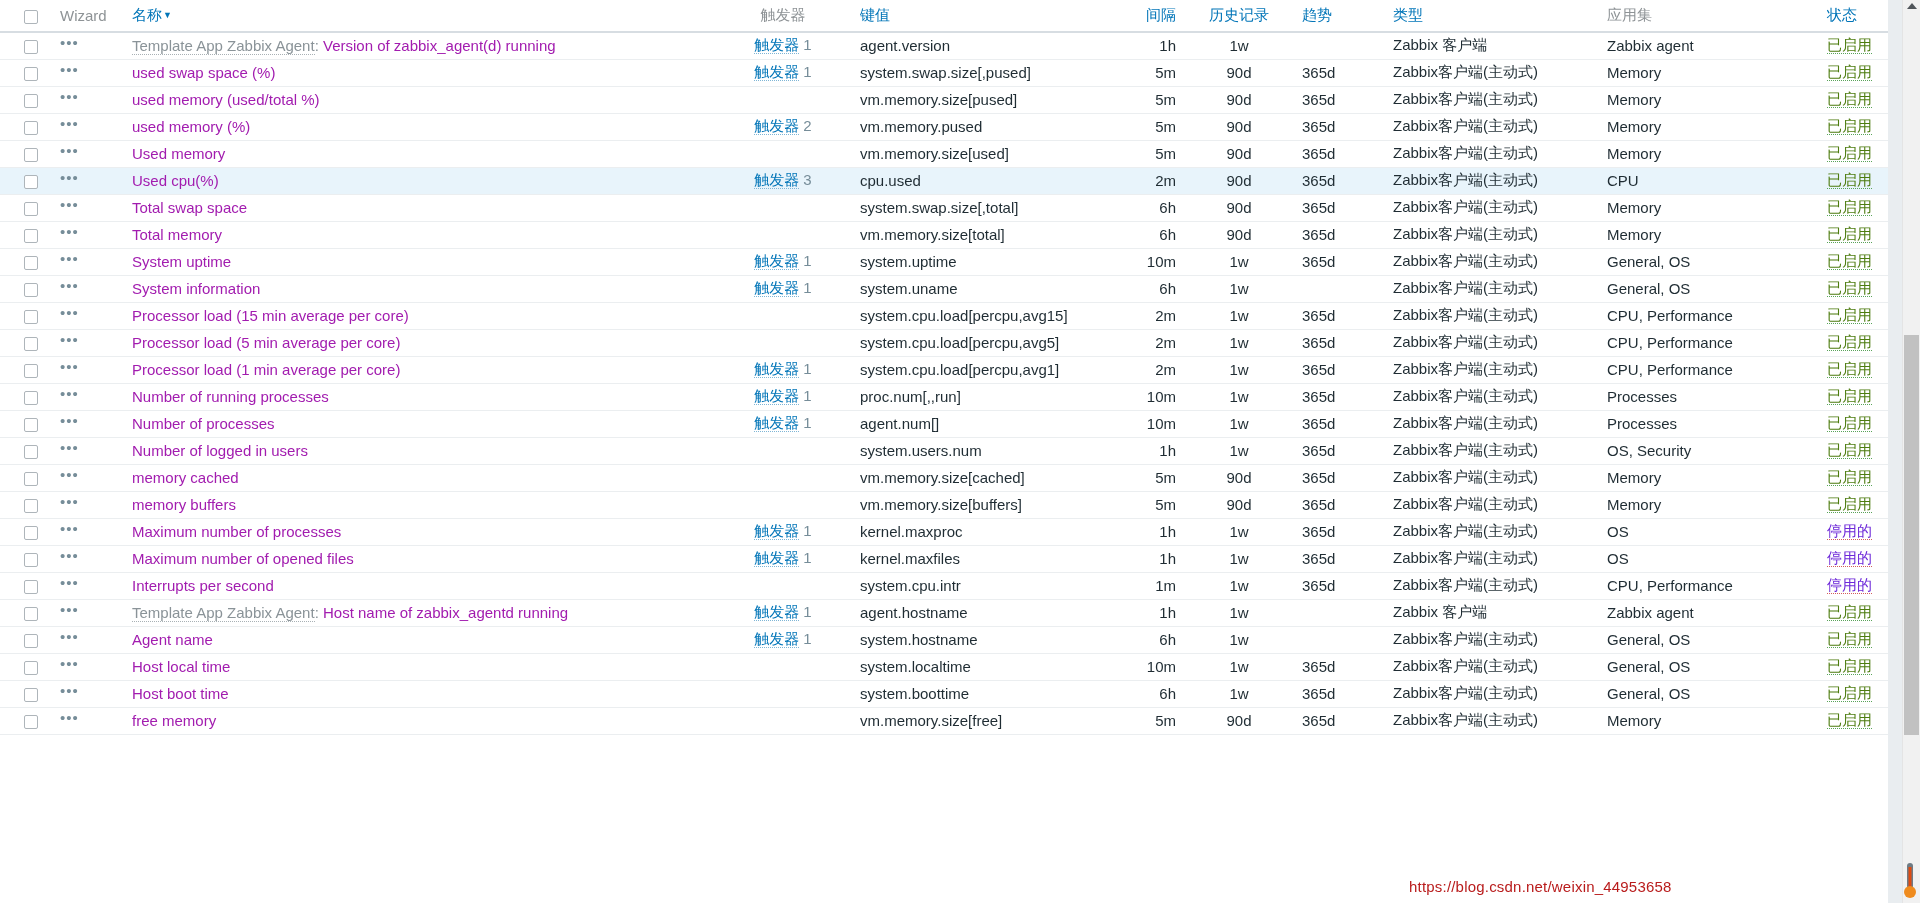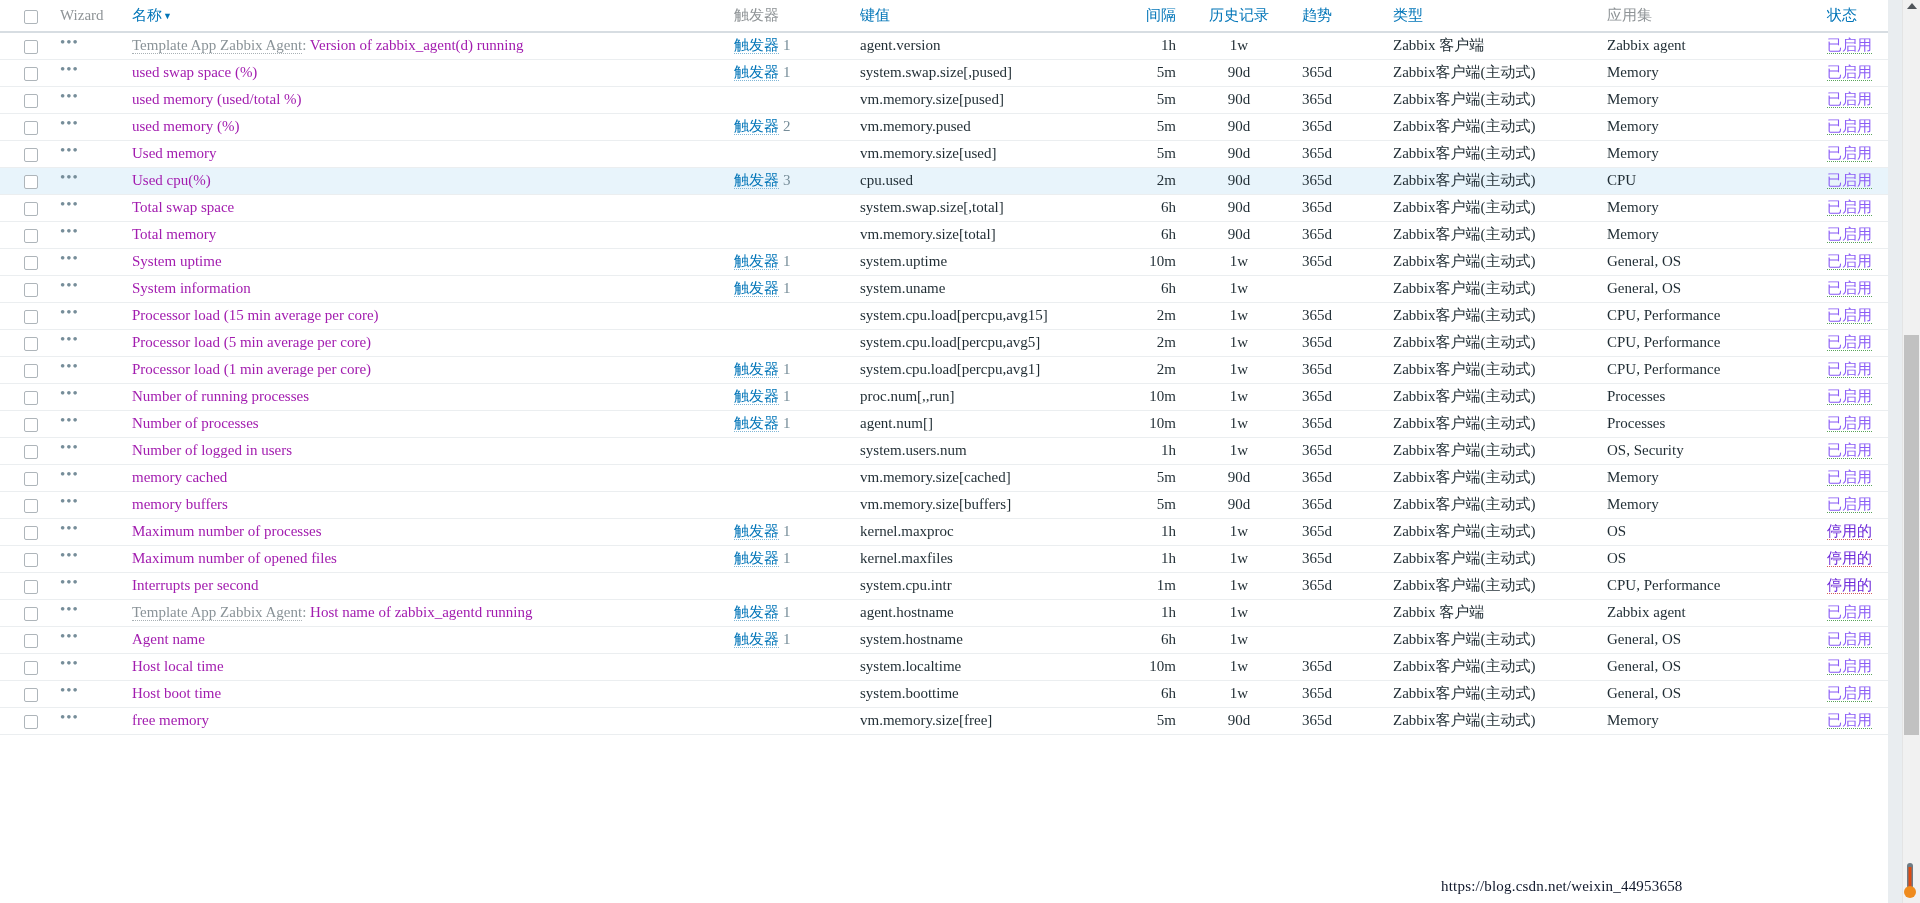--- a/index.html
+++ b/index.html
@@ -7,21 +7,20 @@
     padding: 0;
     background: #ffffff;
     font-family: "Liberation Sans", "DejaVu Sans", sans-serif;
   }
   #app {
     position: relative;
     width: 1920px;
     height: 903px;
     overflow: hidden;
     background: #ffffff;
-    font-family: Liberation Serif, serif;
   }
   
   .table-viewport {
     position: absolute;
     left: 0;
     top: 0;
     width: 1888px;
     height: 903px;
     overflow: hidden;
     background: #ffffff;
@@ -75,21 +74,21 @@
     border-bottom: 1px solid #ebeef0;
     vertical-align: middle;
     white-space: nowrap;
     overflow: hidden;
     font-size: 15px;
   }
   
   .c-chk   { width: 34px; text-align: center; padding-left: 14px; }
   .c-wiz   { width: 60px; text-align: left; }
   .c-name  { width: 590px; }
-  .c-trig  { width: 98px; text-align: left; padding-right: 10px;}
+  .c-trig  { width: 98px; text-align: center; padding-right: 10px;}
   .c-key   { width: 250px; padding-left: 18px;}
   .c-int   { width: 54px; text-align: right; }
   .c-hist  { width: 60px; text-align: center; padding-left: 27px;}
   .c-trend { width: 60px; text-align: left; padding-left: 27px;}
   .c-type  { width: 190px; padding-left: 25px;}
   .c-app   { width: 196px; padding-left: 18px;}
   .c-stat  { width: 86px; padding-left: 18px;}
   
   .chk {
     display: inline-block;
@@ -128,21 +127,21 @@
     color: #0275b8;
     border-bottom: 1px dotted #7fb6d6;
     cursor: pointer;
   }
   .trig-count {
     color: #768d99;
     margin-left: 4px;
   }
   
   .st-on {
-    color: #8b5cf6;
+    color: #4d7c0f;
     border-bottom: 1px dotted #59a459;
     cursor: pointer;
   }
   .st-off {
     color: #6d28d9;
     border-bottom: 1px dotted #d45c5c;
     cursor: pointer;
   }
   
   .scrollbar {
@@ -177,24 +176,24 @@
     position: absolute;
     right: 17px;
     top: 0;
     width: 15px;
     height: 903px;
     background: #e9edf0;
   }
   
   .watermark {
     position: absolute;
-    left: 1441px;
+    left: 1409px;
     top: 878px;
     font-size: 15px;
-    color: #0f172a;
+    color: #b91c1c;
     white-space: nowrap;
     pointer-events: none;
     letter-spacing: 0.2px;
   }
   
   .cursor-art {
     position: absolute;
     right: 2px;
     bottom: 2px;
     width: 16px;

